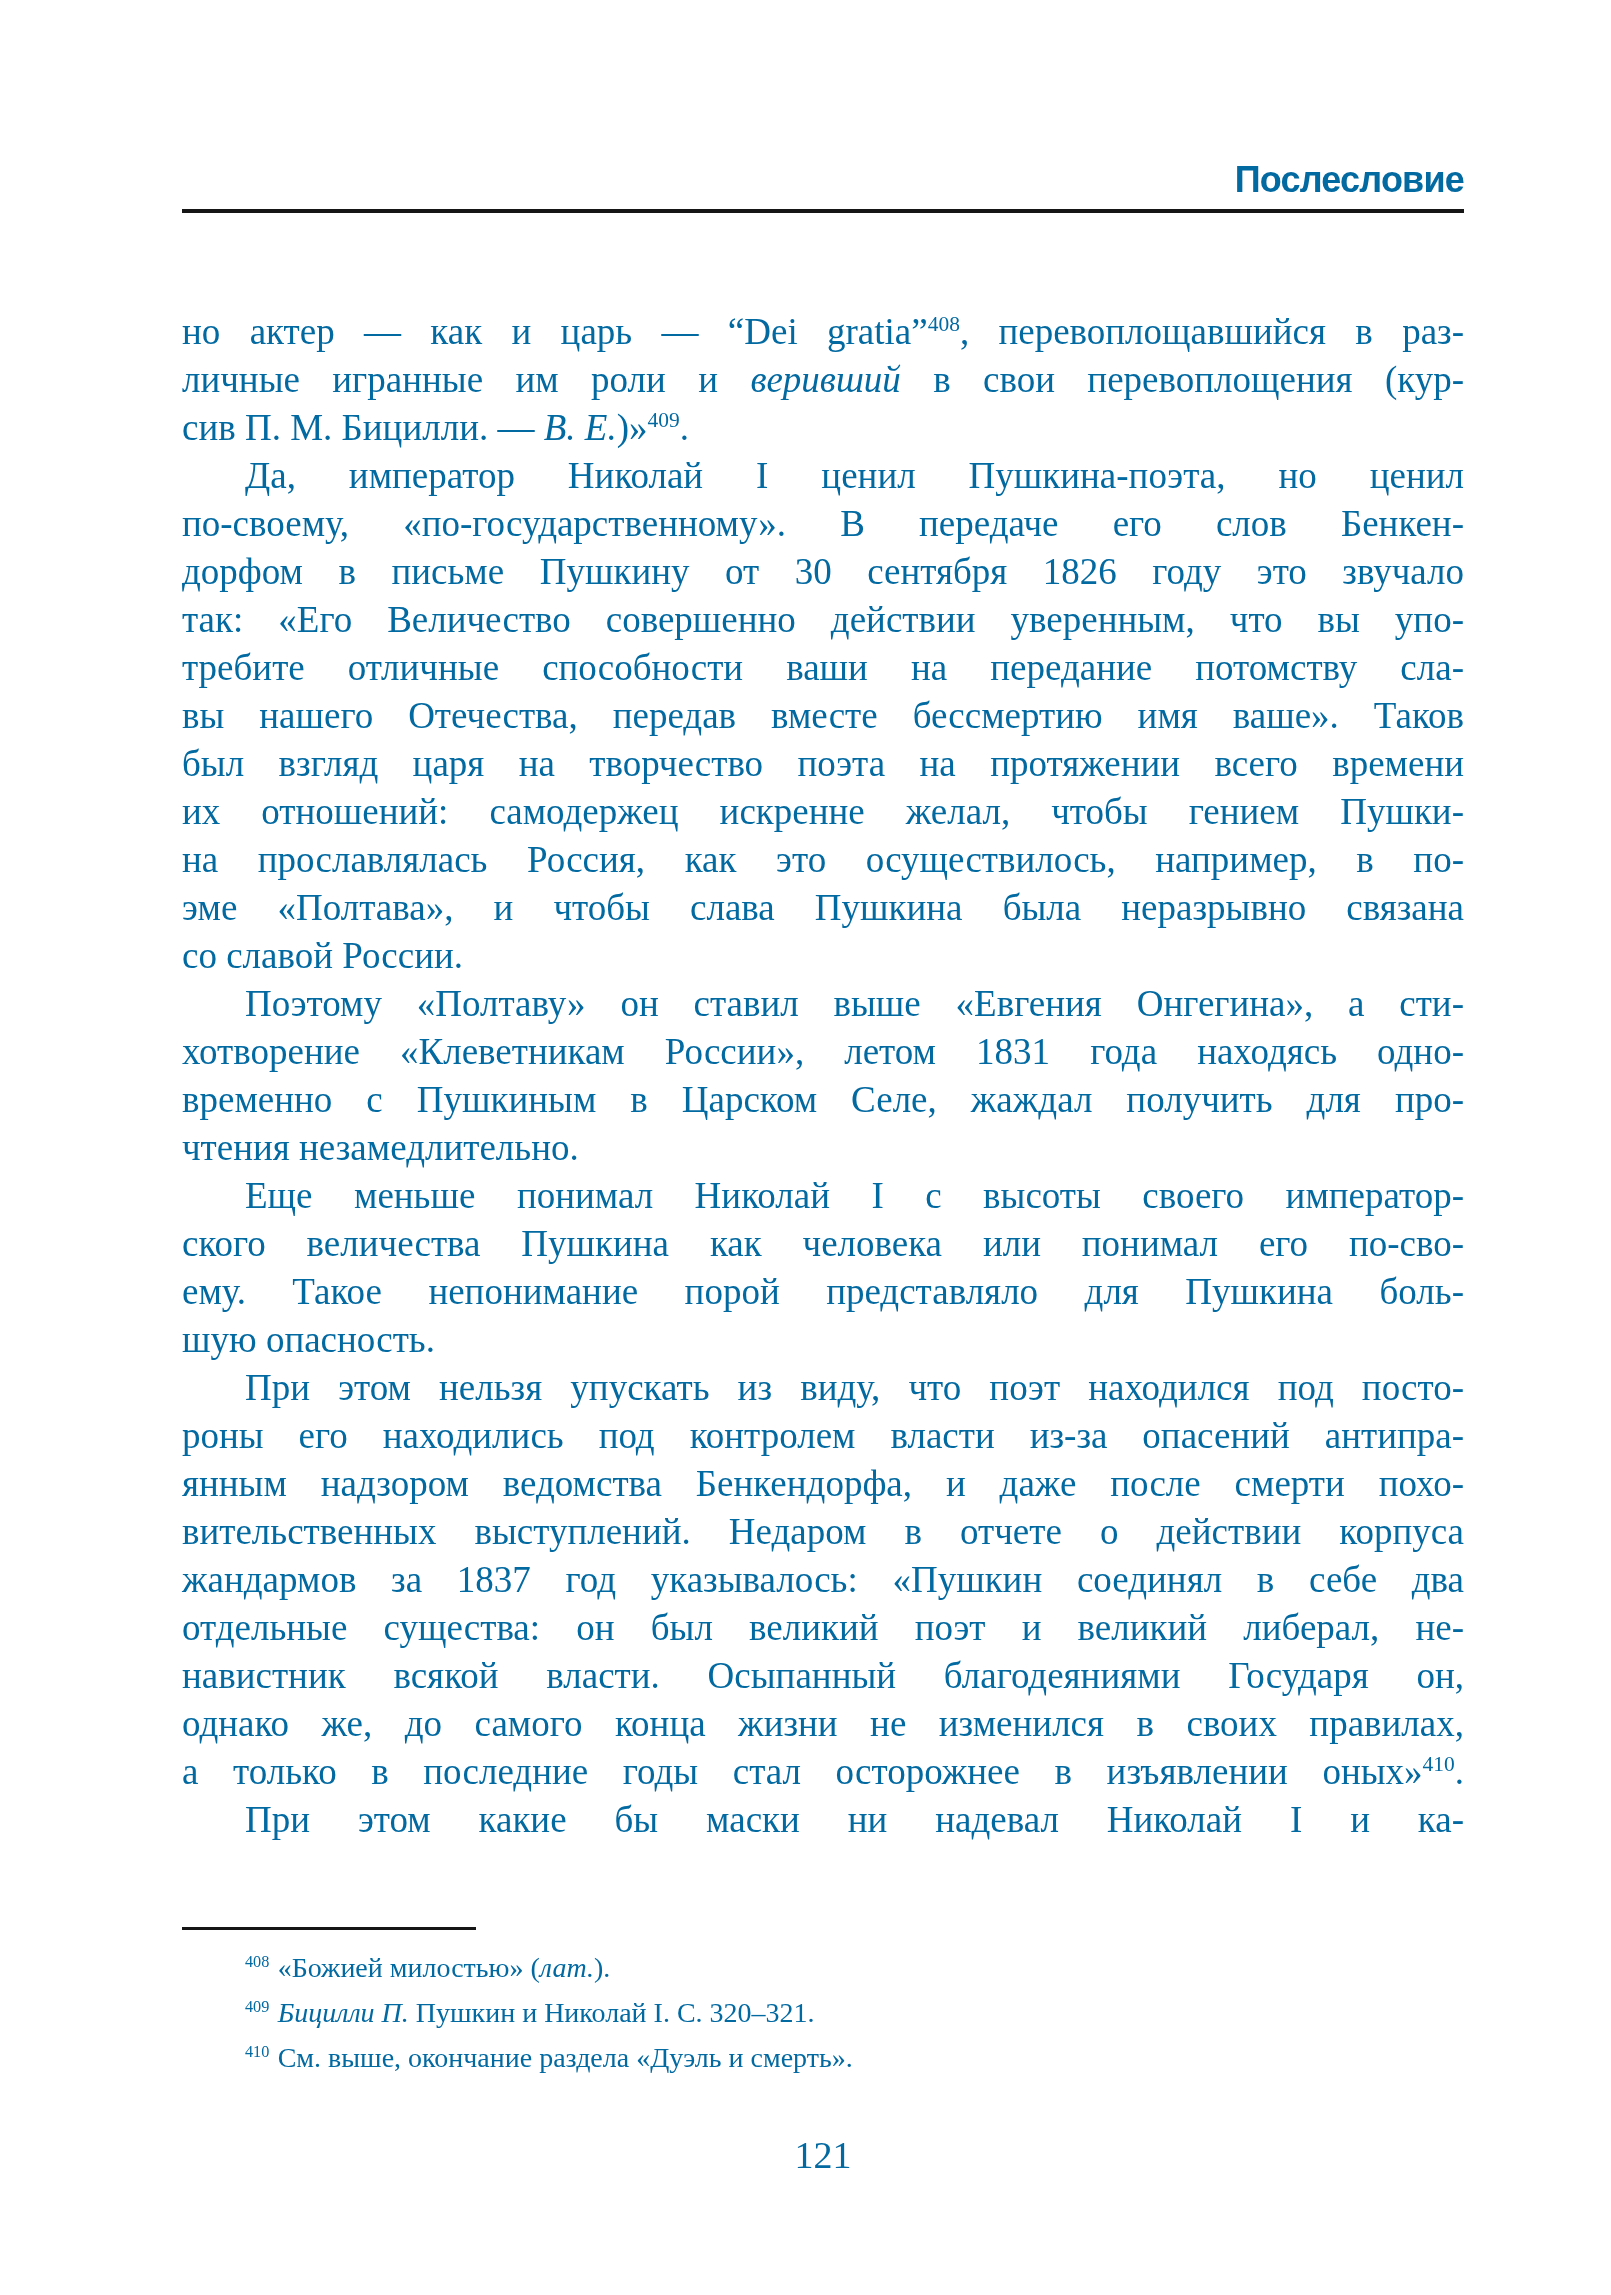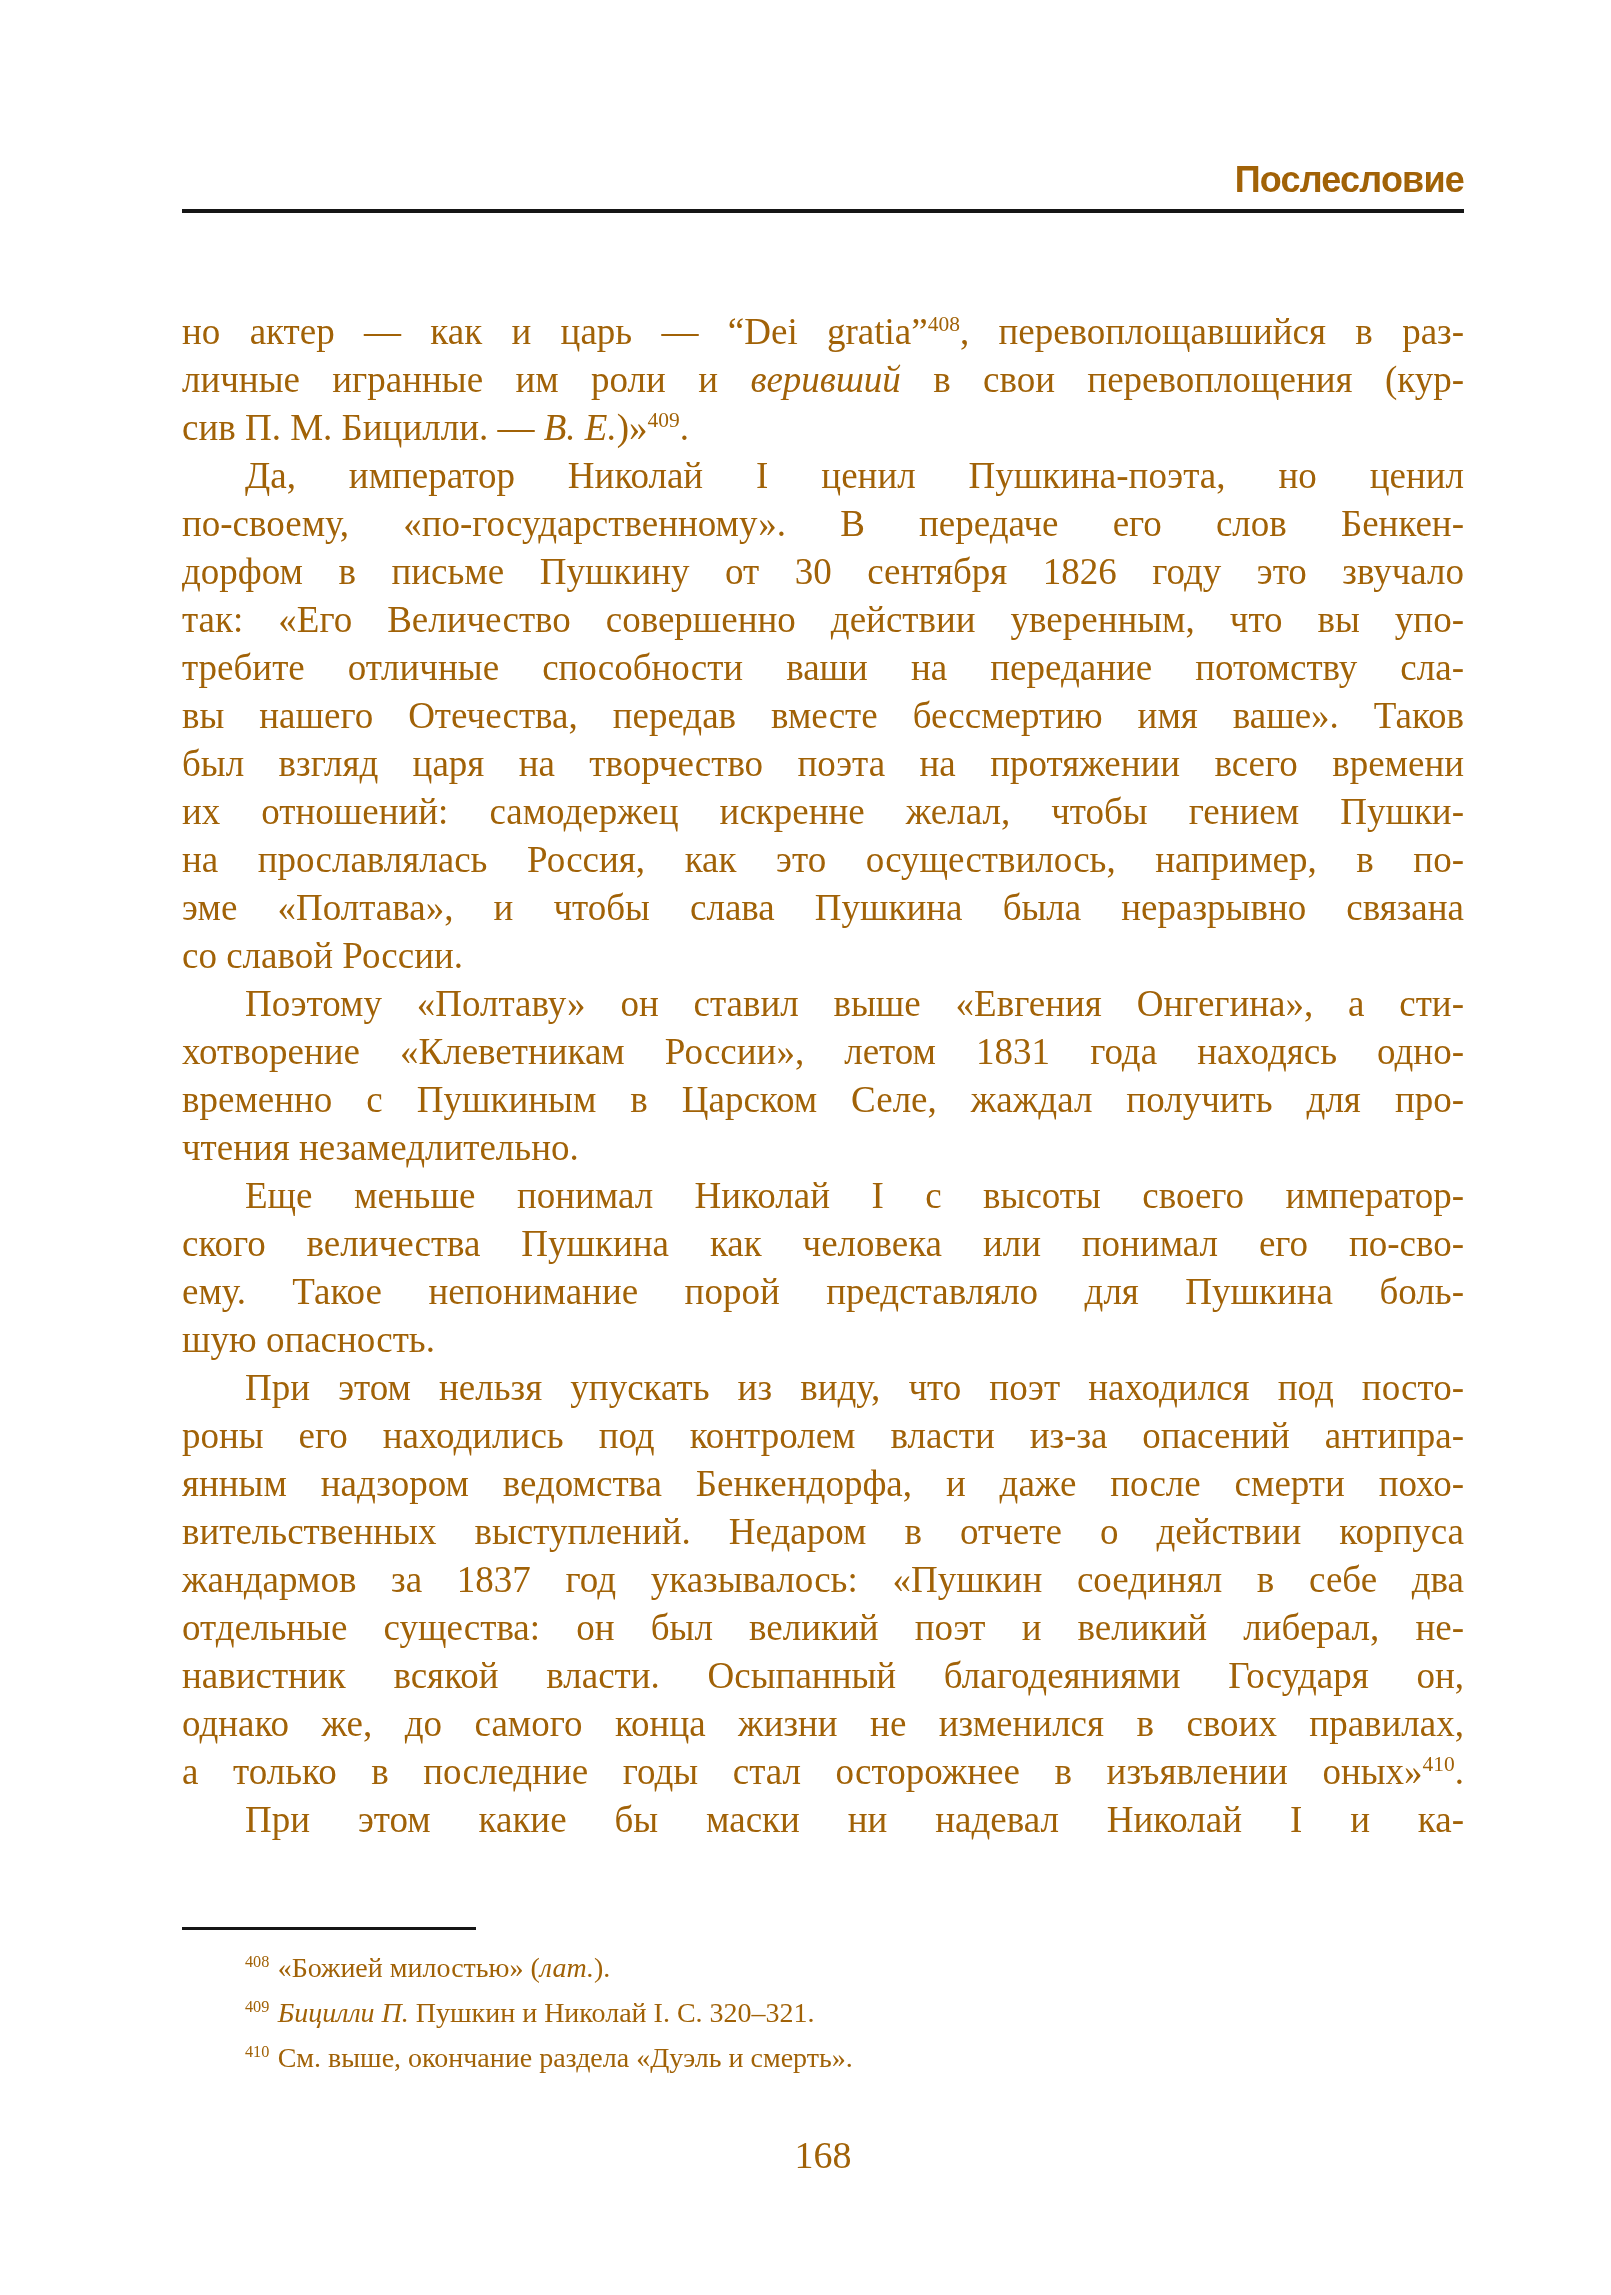--- a/index.html
+++ b/index.html
@@ -6,21 +6,21 @@
     margin: 0;
     padding: 0;
     background: #e8e8e8;
   }
   .page {
     position: relative;
     width: 1612px;
     height: 2295px;
     background: #ffffff;
     font-family: "Liberation Serif", serif;
-    color: #a16207;
+    color: #0369a1;
     overflow: hidden;
   }
   
   .running-header {
     position: absolute;
     top: 160px;
     left: 182px;
     right: 148px;
     text-align: right;
     font-family: "Liberation Sans", sans-serif;
@@ -141,15 +141,15 @@
       <div class="line indent">При этом какие бы маски ни надевал Николай I и ка-</div>
     </div>
 
   <div class="footnote-rule"></div>
   <div class="footnotes">
       <div class="footnote"><sup>408</sup>«Божией милостью» (<em>лат.</em>).</div>
       <div class="footnote"><sup>409</sup><em>Бицилли П.</em> Пушкин и Николай I. С. 320–321.</div>
       <div class="footnote"><sup>410</sup>См. выше, окончание раздела «Дуэль и смерть».</div>
     </div>
 
-  <div class="page-number">168</div>
+  <div class="page-number">121</div>
 </div>
 
 
 </body></html>

